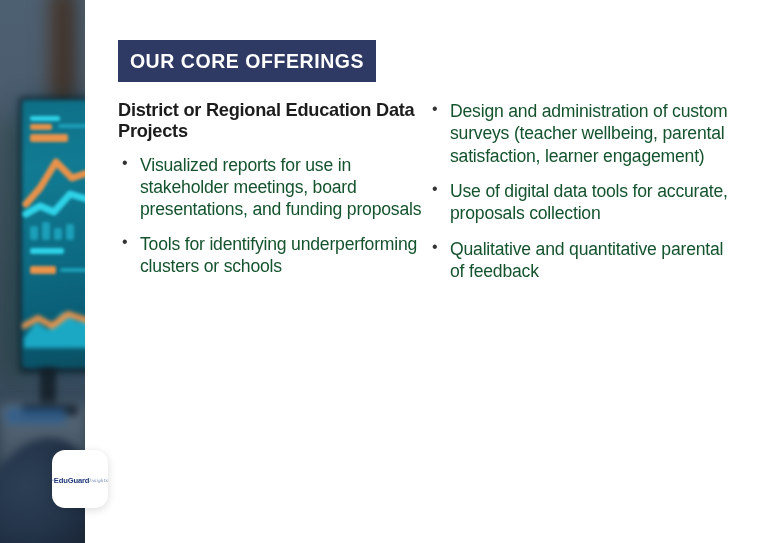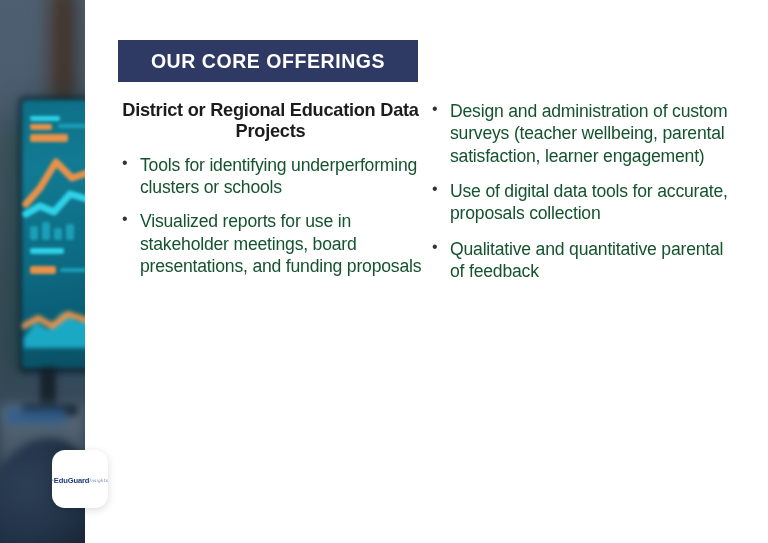--- a/index.html
+++ b/index.html
@@ -199,21 +199,21 @@
     line-height: 1;
     margin-top: 1.5px;
     letter-spacing: 0.1px;
   }
 
   
   .title-banner {
     position: absolute;
     left: 118px;
     top: 40px;
-    width: 300px;
+    width: 258px;
     height: 42px;
     background: #2e3a63;
     display: flex;
     align-items: center;
     justify-content: center;
   }
 
   .title-text {
     color: #ffffff;
     font-size: 19.5px;
@@ -234,21 +234,20 @@
   .col { width: 305px; }
   .col-right { width: 310px; padding-left: 5px; }
 
   .col-heading {
     font-size: 18.2px;
     font-weight: 700;
     color: #1c1c1c;
     line-height: 1.17;
     letter-spacing: -0.25px;
     margin-bottom: 11px;
-    text-align: center;
   }
 
   .bullets { list-style: none; }
 
   .bullet {
     position: relative;
     padding-left: 22px;
     font-size: 17.6px;
     line-height: 1.27;
     color: #14532d;
@@ -329,22 +328,22 @@
 
   <div class="title-banner">
     <span class="title-text">OUR CORE OFFERINGS</span>
   </div>
 
   <div class="columns">
 
     <div class="col">
       <div class="col-heading">District or Regional Education Data Projects</div>
       <ul class="bullets">
+        <li class="bullet">Visualized reports for use in stakeholder meetings, board presentations, and funding proposals</li>
         <li class="bullet">Tools for identifying underperforming clusters or schools</li>
-        <li class="bullet">Visualized reports for use in stakeholder meetings, board presentations, and funding proposals</li>
       </ul>
     </div>
 
     <div class="col col-right">
       <ul class="bullets">
         <li class="bullet">Design and administration of custom surveys (teacher wellbeing, parental satisfaction, learner engagement)</li>
         <li class="bullet">Use of digital data tools for accurate, proposals collection</li>
         <li class="bullet">Qualitative and quantitative parental of feedback</li>
       </ul>
     </div>

